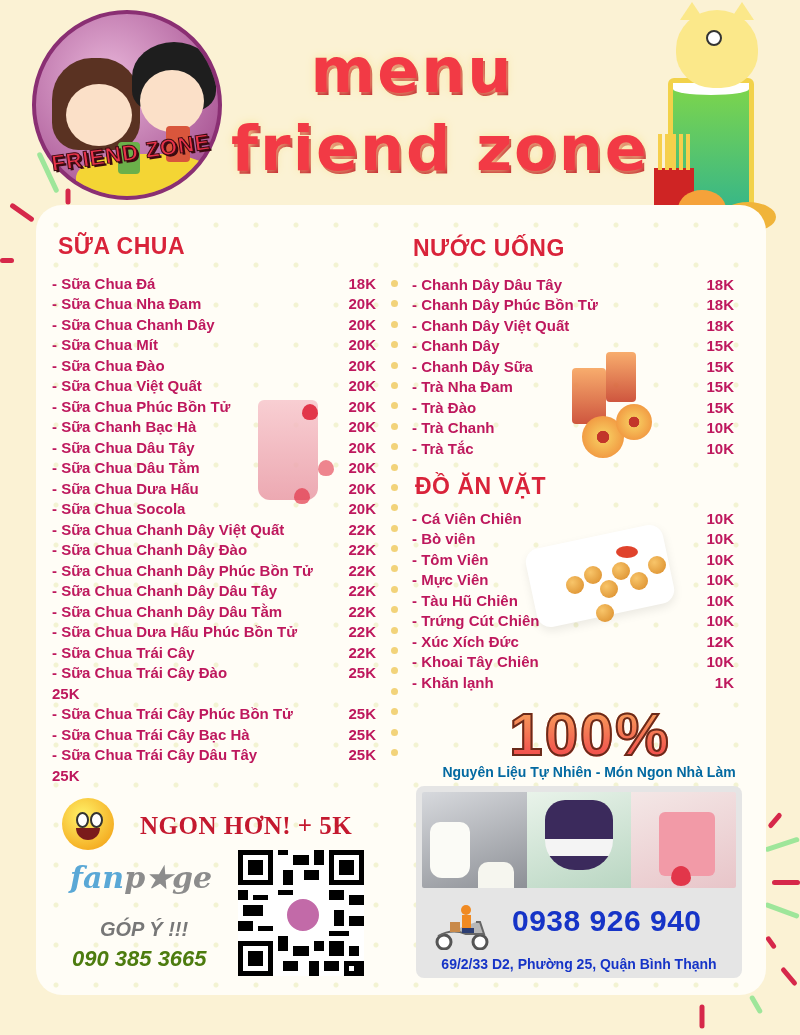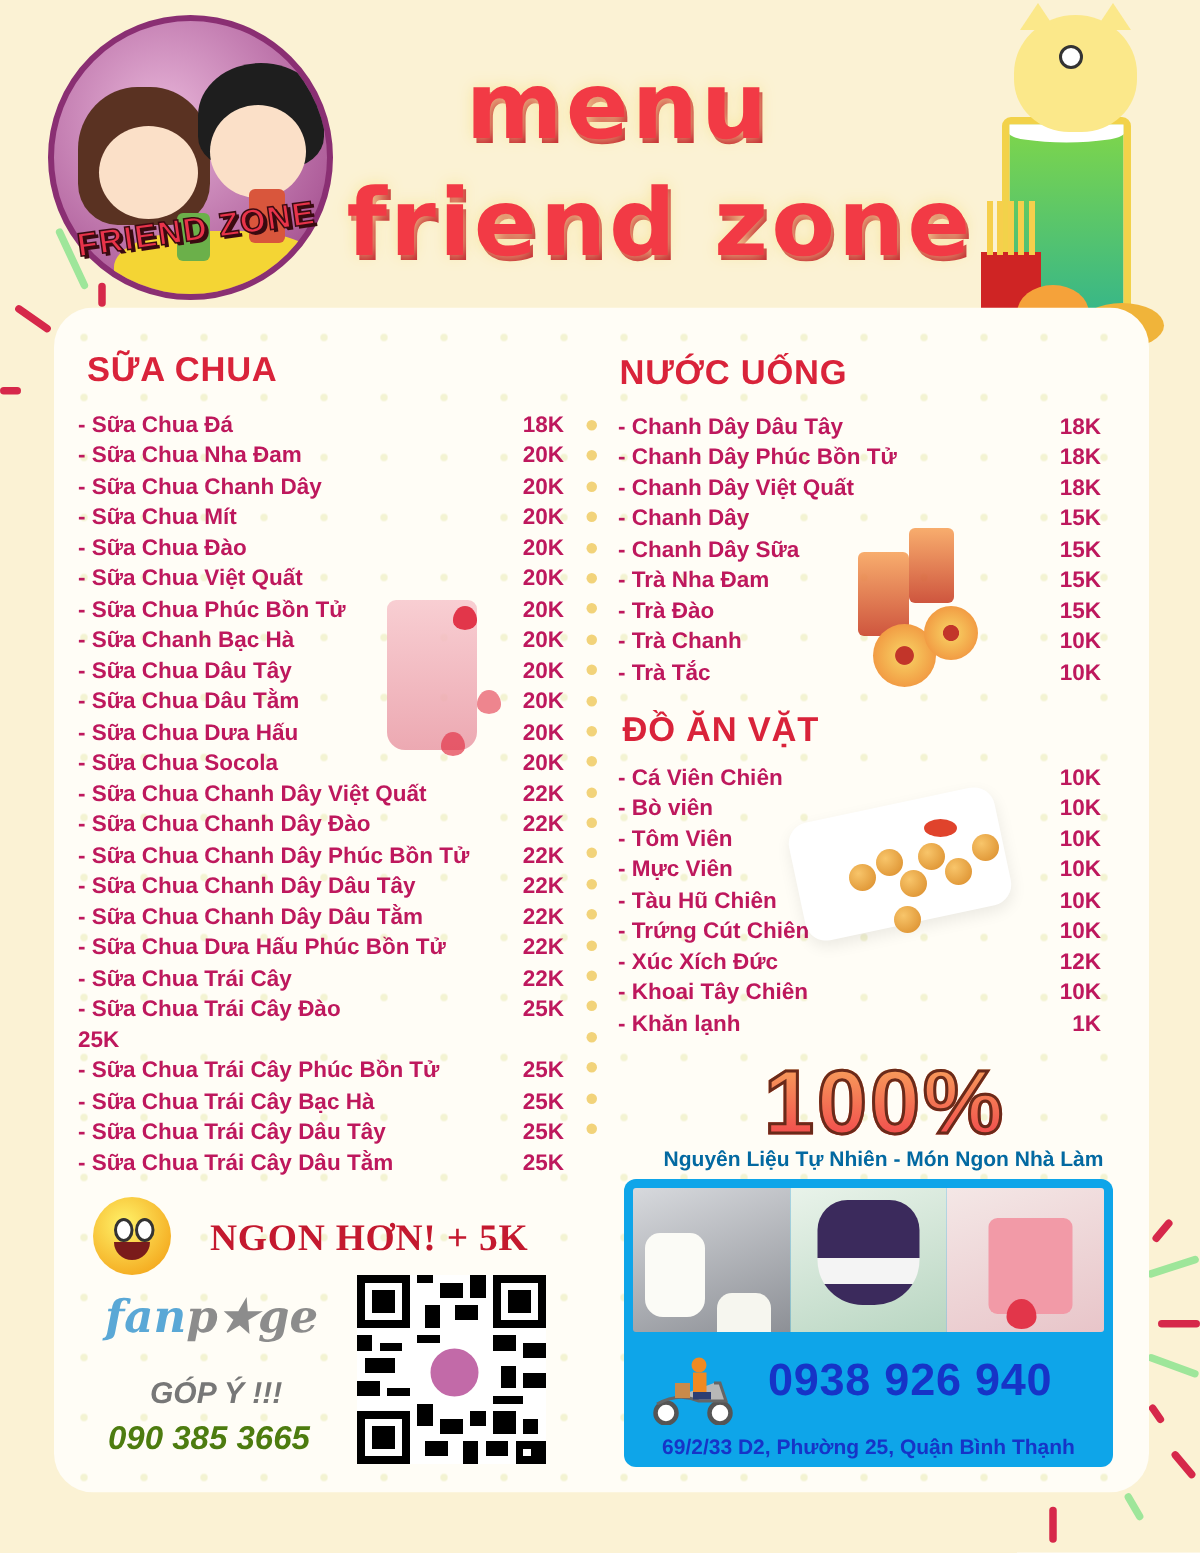--- a/index.html
+++ b/index.html
@@ -90,21 +90,21 @@
     background:linear-gradient(180deg,#f9b05e,#f0394a);
     -webkit-background-clip:text; background-clip:text; -webkit-text-fill-color:transparent;
   }
   .natural {
     position:absolute; left:400px; top:764px; width:378px; text-align:center;
     font-size:14px; font-weight:bold; color:#0369a1;
   }
 
   .promo-box {
     position:absolute; left:416px; top:786px; width:326px; height:192px;
-    background:#0ea5e9; border-radius:8px;
+    background:#e5e5e5; border-radius:8px;
   }
   .photos { position:absolute; left:6px; top:6px; width:314px; height:96px; display:flex; border-radius:2px; overflow:hidden; }
   .photos div { flex:1; position:relative; }
   .ph1 { background:linear-gradient(160deg,#d7d9dd,#8d9096); }
   .ph2 { background:linear-gradient(160deg,#e9f3ea,#b9d6c2); }
   .ph3 { background:linear-gradient(160deg,#f4e7e6,#e8c5c9); }
   .jar { position:absolute; border-radius:10px 10px 12px 12px; }
   .phone-big {
     position:absolute; left:96px; top:118px; font-size:30px; font-weight:bold; color:#1634c7; letter-spacing:0.5px;
   }
@@ -276,21 +276,20 @@
     </li>
     <li>
       <span class="name">Sữa Chua Trái Cây Bạc Hà</span>
       <span class="price">25K</span>
     </li>
     <li>
       <span class="name">Sữa Chua Trái Cây Dâu Tây</span>
       <span class="price">25K</span>
     </li>
     <li>
-      <span class="name">Sữa Chua Trái Cây Dâu Tằm</span>
       <span class="price">25K</span>
     </li>
   </ul>
 
 <div class="smoothie"></div>
 <div class="strawberry" style="left:302px;top:404px;"></div>
 <div class="strawberry" style="left:318px;top:460px;opacity:0.6;"></div>
 <div class="strawberry" style="left:294px;top:488px;opacity:0.7;"></div>
 
 <div class="dots" id="dots">

